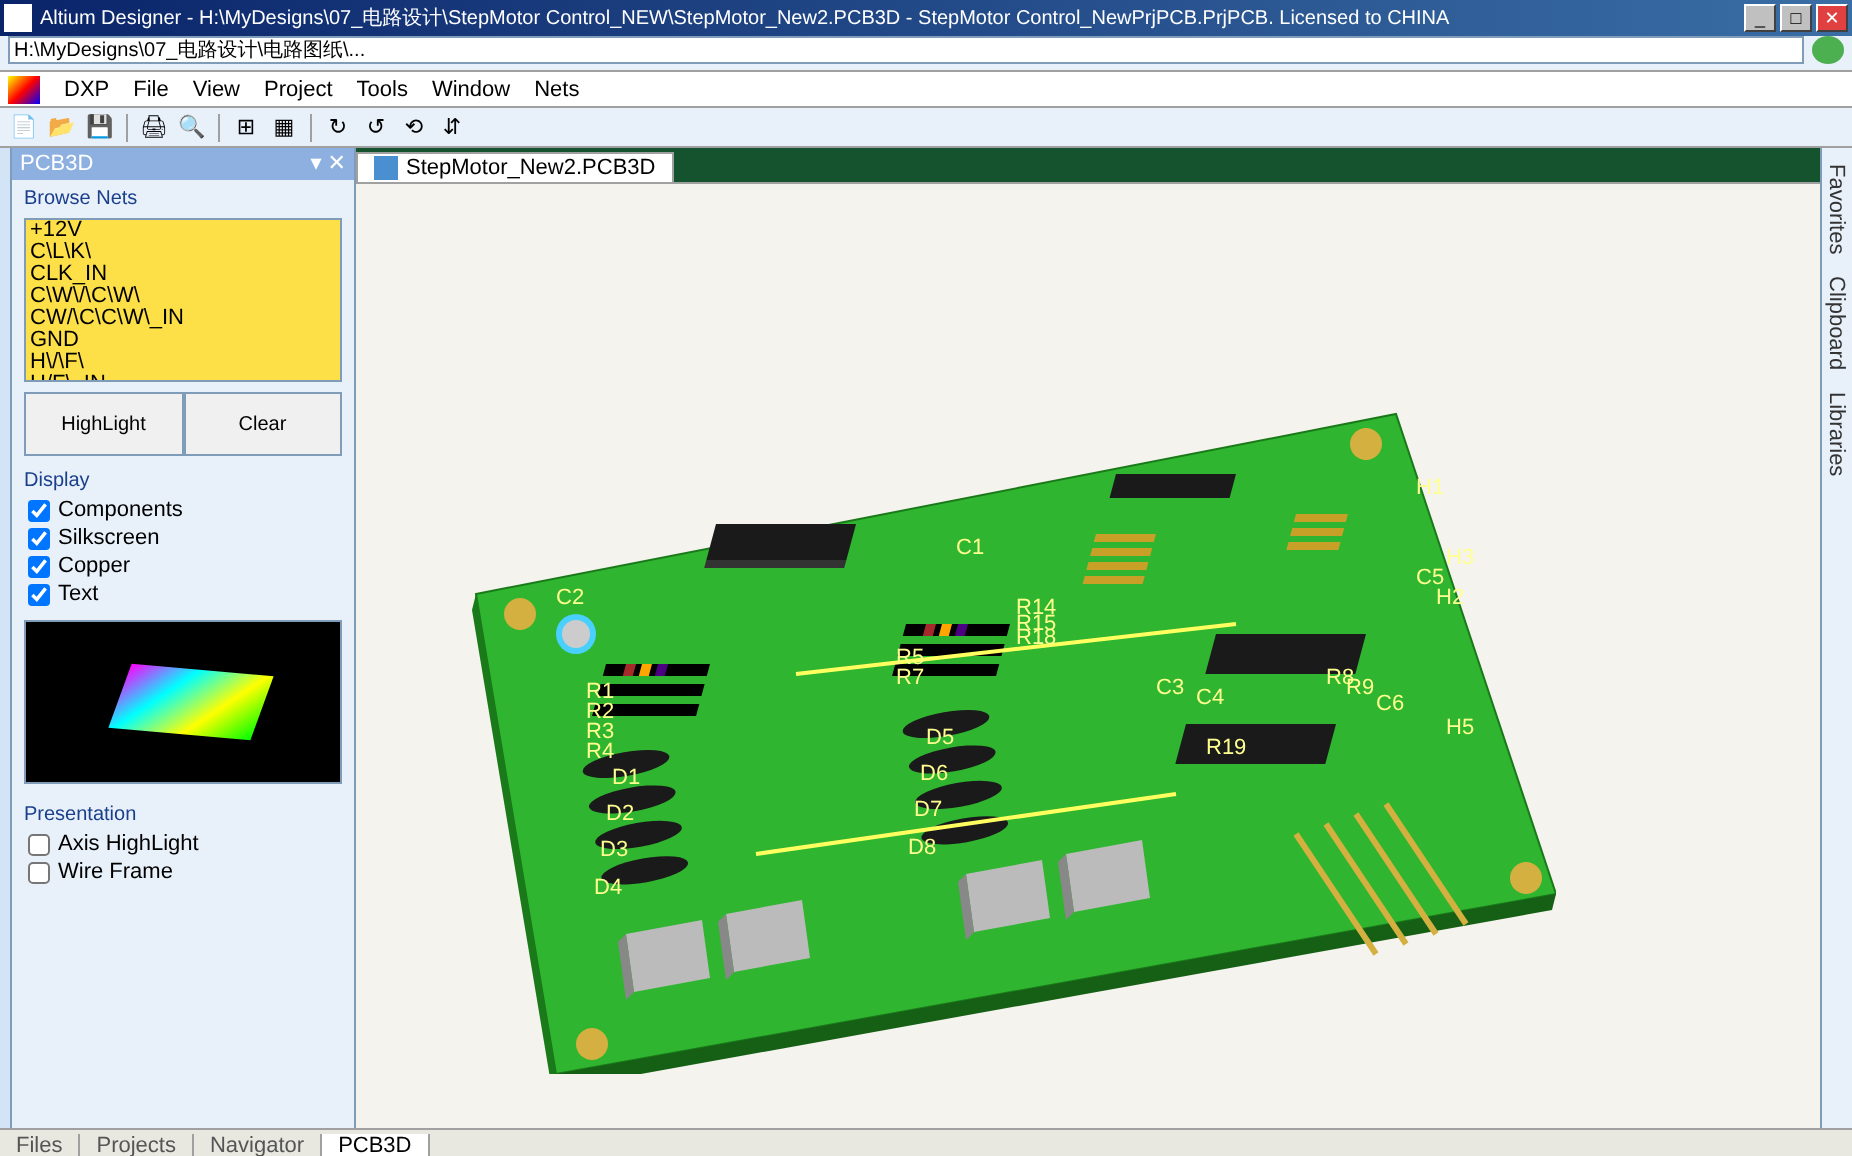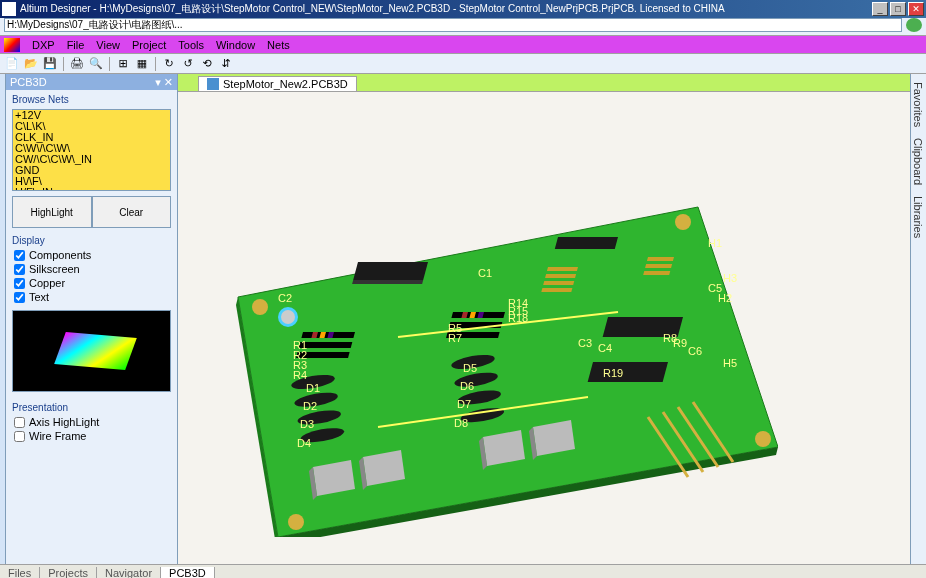--- a/index.html
+++ b/index.html
@@ -8,21 +8,21 @@
 .title-bar .icon { width: 14px; height: 14px; background: #fff; margin-right: 4px; }
 .title-bar .title { flex: 1; font-size: 10px; white-space: nowrap; overflow: hidden; }
 .title-bar .win-btns { display: flex; gap: 2px; }
 .title-bar .win-btn { width: 16px; height: 14px; background: #c0c0c0; border: 1px solid #fff; border-right-color: #404040; border-bottom-color: #404040; text-align: center; font-size: 9px; line-height: 12px; color: #000; }
 .title-bar .win-btn.close { background: #e04040; color: #fff; }
 
 .path-bar { background: #e8f0fa; height: 18px; border-bottom: 1px solid #a0a0a0; display: flex; align-items: flex-start; padding: 0 4px; }
 .path-bar input { flex: 1; height: 14px; border: 1px solid #7f9db9; font-size: 10px; padding: 0 2px; background: #fff; }
 .path-bar .go-btn { width: 16px; height: 14px; background: #4caf50; margin-left: 4px; border-radius: 50%; }
 
-.menu-bar { background: #d946ef; height: 18px; display: flex; align-items: center; padding: 0 4px; border-bottom: 1px solid #a0a0a0; }
+.menu-bar { background: #ffffff; height: 18px; display: flex; align-items: center; padding: 0 4px; border-bottom: 1px solid #a0a0a0; }
 .menu-bar .menu-icon { width: 16px; height: 14px; background: linear-gradient(135deg,#ff0,#f00,#00f); margin-right: 6px; }
 .menu-bar .menu-item { padding: 0 6px; cursor: default; }
 
 .toolbar { background: #e8f0fa; height: 20px; display: flex; align-items: center; padding: 0 4px; gap: 3px; border-bottom: 1px solid #a0a0a0; }
 .toolbar .tb-btn { width: 16px; height: 16px; border: 1px solid transparent; display: flex; align-items: center; justify-content: center; }
 .toolbar .tb-sep { width: 1px; height: 14px; background: #a0a0a0; margin: 0 2px; }
 
 .main-area { display: flex; height: 490px; }
 
 .side-tab-strip { width: 6px; background: #d4e4f7; border-right: 1px solid #7f9db9; writing-mode: vertical-rl; }
@@ -38,21 +38,21 @@
 .panel-btn-row { display: flex; margin: 3px 6px; gap: 0; }
 .panel-btn-row button { flex: 1; height: 32px; font-size: 10px; background: #f0f0f0; border: 1px solid #7f9db9; }
 
 .chk-row { display: flex; align-items: center; padding: 1px 8px; font-size: 10px; gap: 4px; }
 .chk-row input { width: 11px; height: 11px; }
 
 .preview3d { margin: 6px; height: 82px; background: #000; border: 1px solid #7f9db9; position: relative; }
 .preview3d .pcb { position: absolute; left: 30%; top: 30%; width: 45%; height: 40%; background: linear-gradient(135deg,#f0f,#0ff,#ff0,#0f0); transform: skew(-20deg, 5deg); }
 
 .viewport-container { flex: 1; display: flex; flex-direction: column; background: #f5f3ee; }
-.doc-tab-strip { height: 18px; display: flex; align-items: flex-end; padding-left: 20px; background: #bef264; border-bottom: 1px solid #a0a0a0; }
+.doc-tab-strip { height: 18px; display: flex; align-items: flex-end; padding-left: 0; background: #14532d; border-bottom: 1px solid #a0a0a0; }
 .doc-tab { background: #fff; border: 1px solid #a0a0a0; border-bottom: none; padding: 1px 8px; font-size: 10px; display: flex; align-items: center; gap: 4px; }
 .doc-tab .doc-icon { width: 12px; height: 12px; background: #4a90d0; }
 
 .viewport { flex: 1; background: #f5f3ee; position: relative; overflow: hidden; }
 .pcb3d { position: absolute; left: 40px; top: 55px; width: 560px; height: 390px; }
 .pcb3d svg { width: 100%; height: 100%; }
 
 .right-strip { width: 16px; background: #e8f0fa; border-left: 1px solid #7f9db9; writing-mode: vertical-rl; text-orientation: mixed; padding-top: 4px; font-size: 10px; text-align: left; color: #333; }
 .right-strip span { padding: 4px 2px; display: inline-block; }
 

